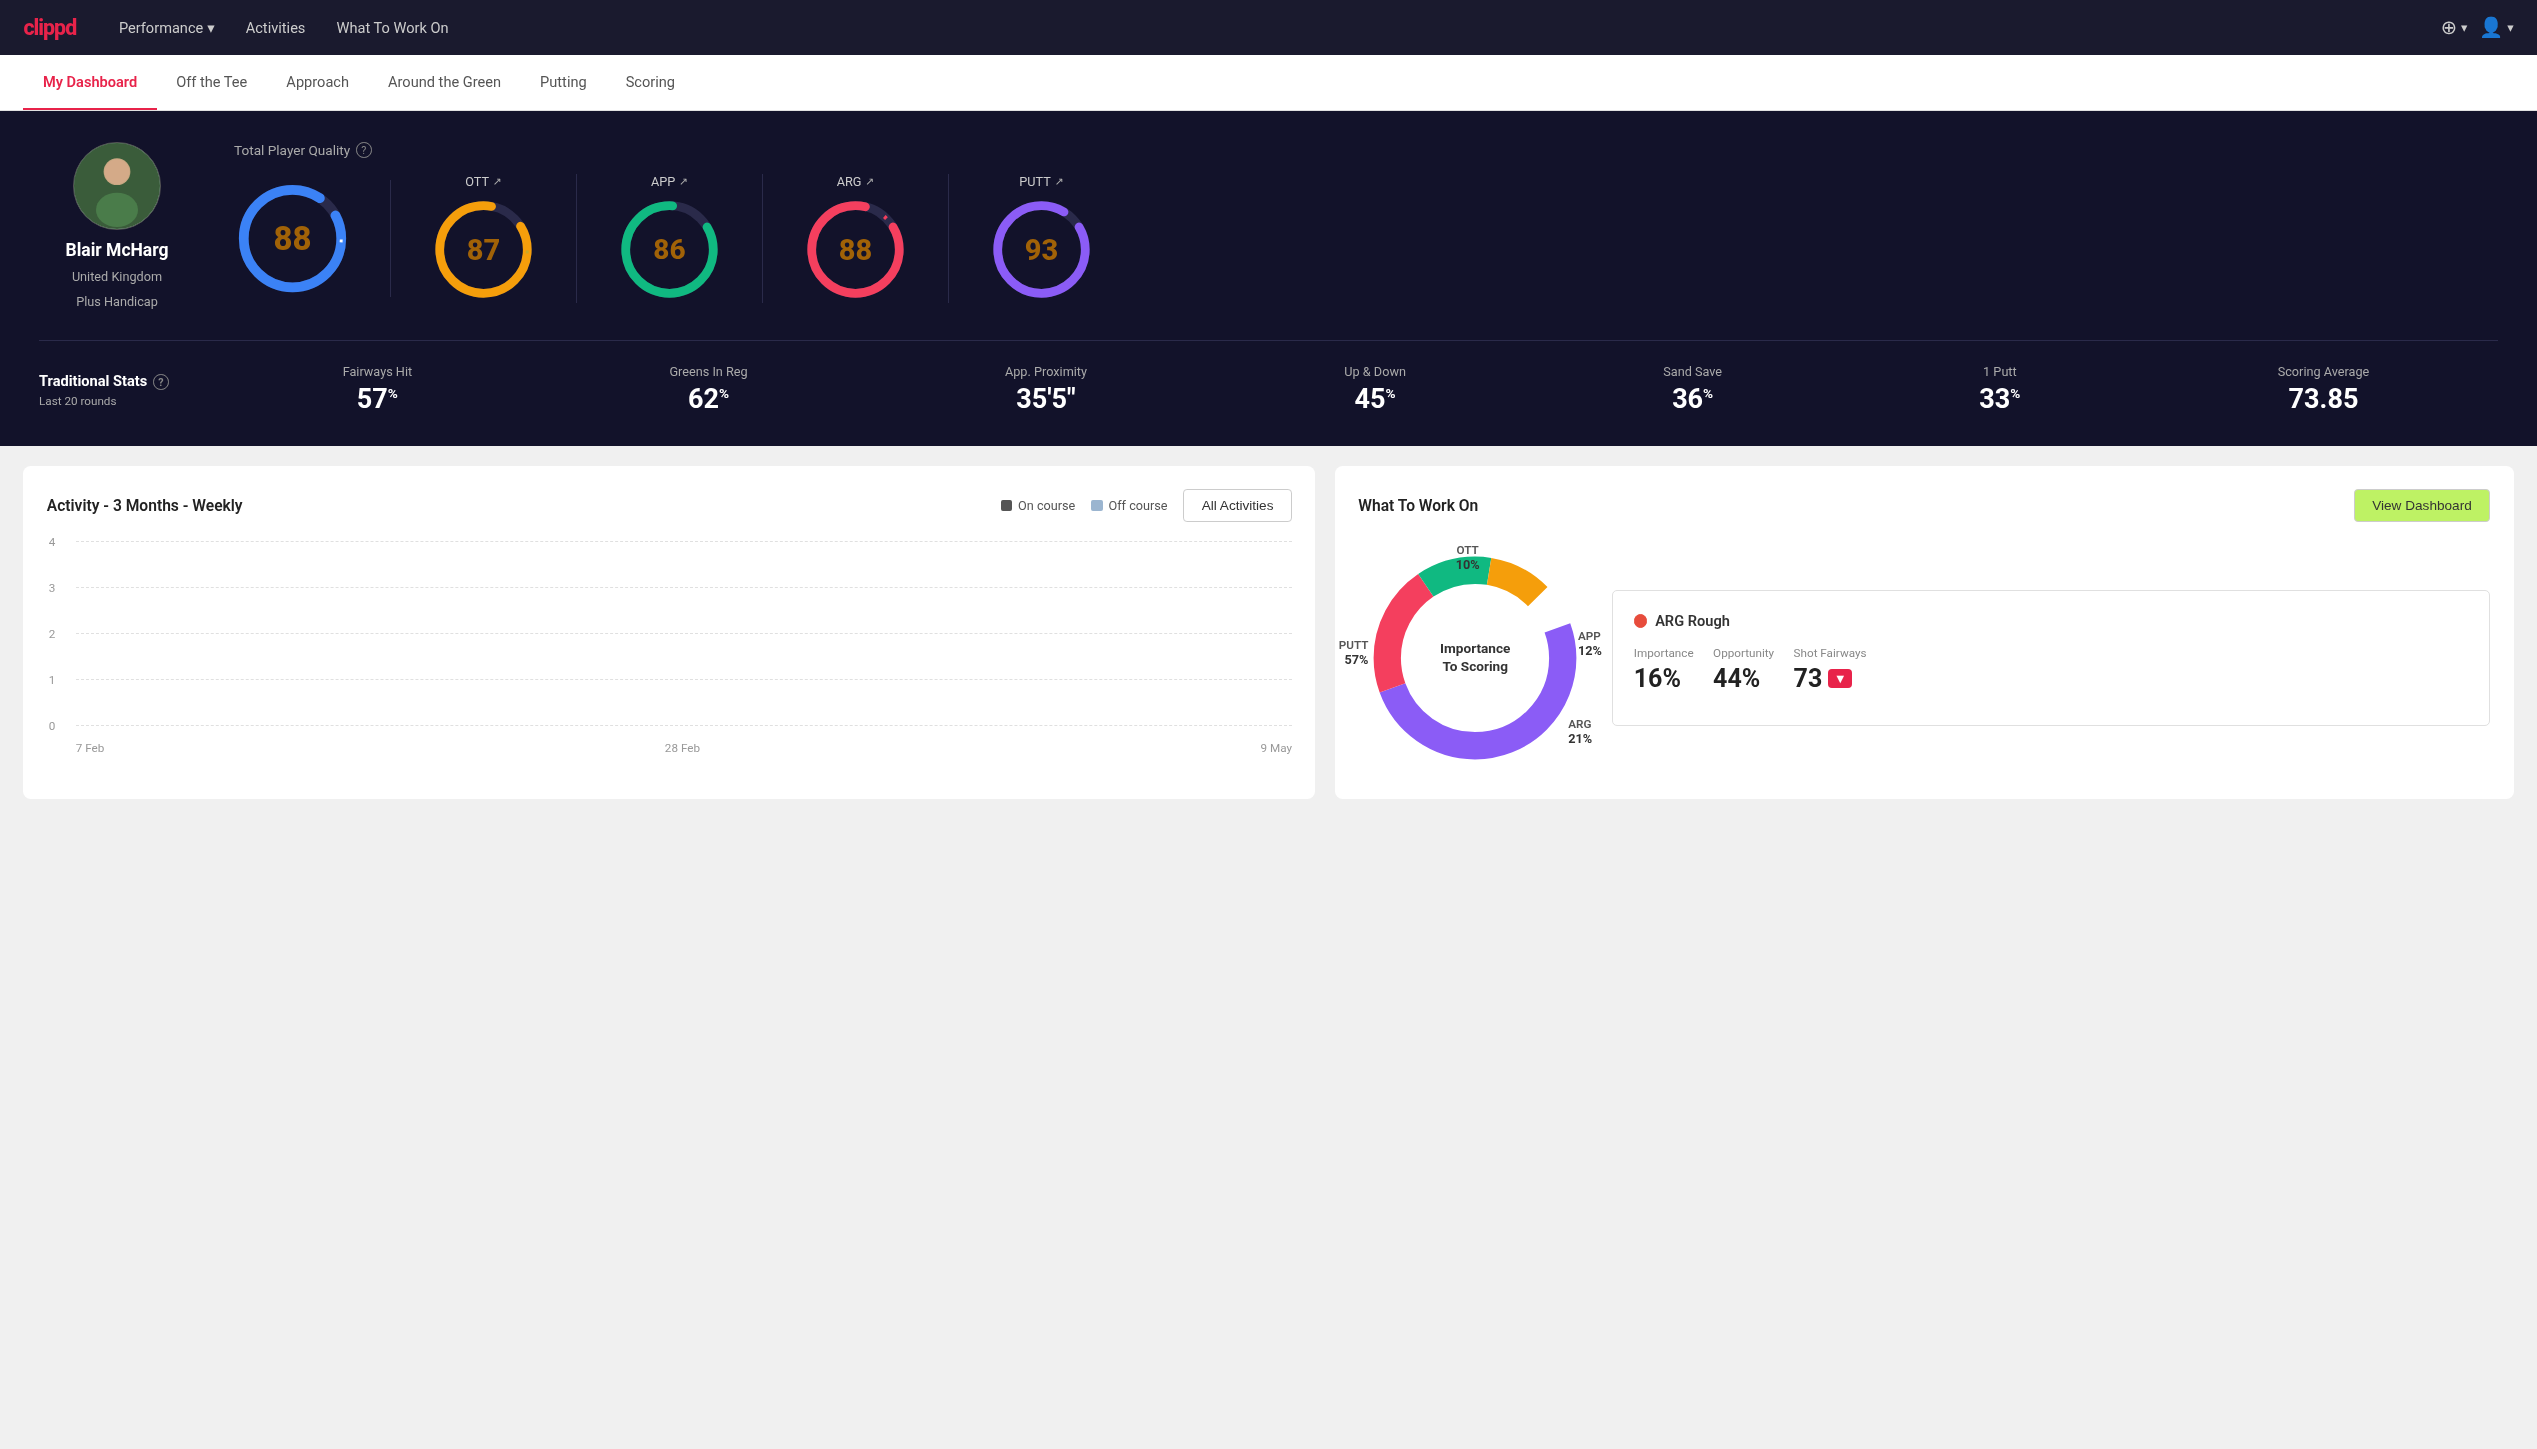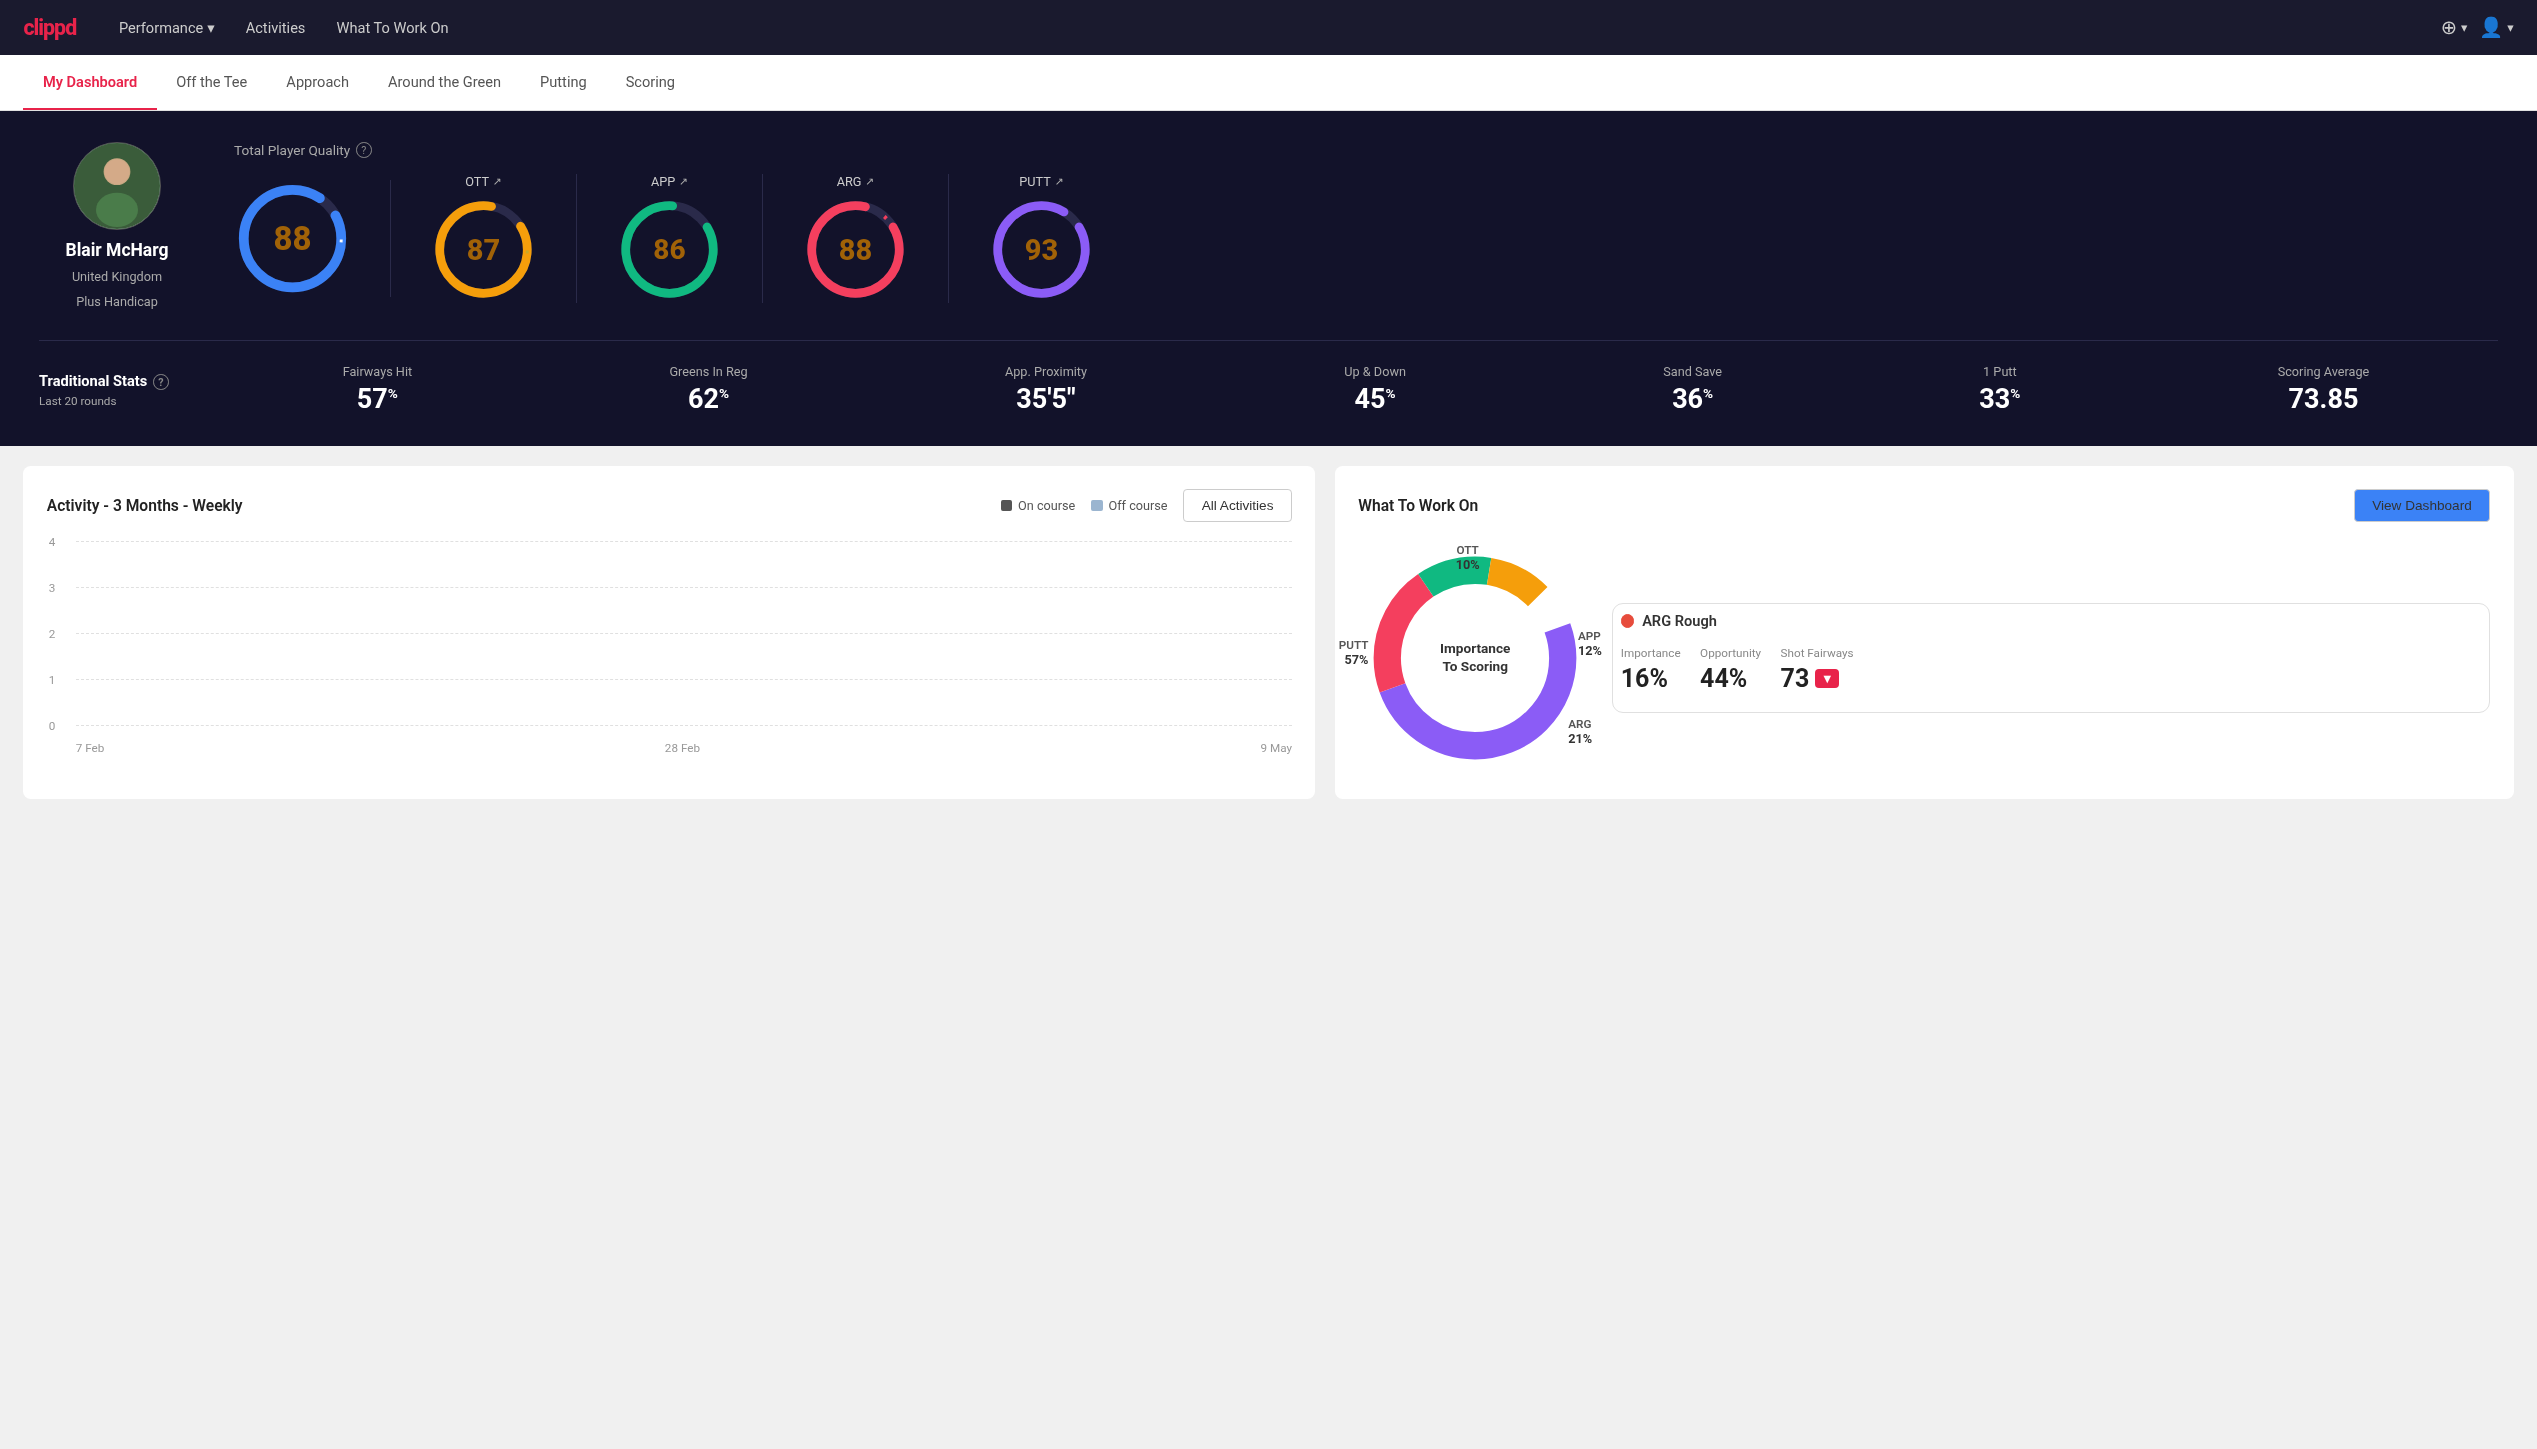--- a/index.html
+++ b/index.html
@@ -291,21 +291,21 @@
       background: #fff;
       padding: 7.8px 17.5px;
       border-radius: 3.9px;
       font-size: 13.6px;
       cursor: pointer;
       color: #333;
     }
 
     .view-dashboard-btn {
       border: 1px solid #ccc;
-      background: #3b82f6;
+      background: #bef264;
       padding: 7.8px 17.5px;
       border-radius: 3.9px;
       font-size: 13.6px;
       cursor: pointer;
       color: #333;
     }
 
     
     .bar-chart-area {
       position: relative;
@@ -370,22 +370,22 @@
     }
     .donut-section {
       position: relative;
       width: 234px;
       height: 234px;
       flex-shrink: 0;
     }
 
     .info-card {
       border: 1px solid #e0e0e0;
-      border-radius: 11px;
-      padding: 8px;
+      border-radius: 5px;
+      padding: 21px;
       flex: 1;
     }
     .info-card-title {
       display: flex;
       align-items: center;
       gap: 7.8px;
       font-size: 14.6px;
       font-weight: 600;
       color: #333;
       margin-bottom: 15.6px;

